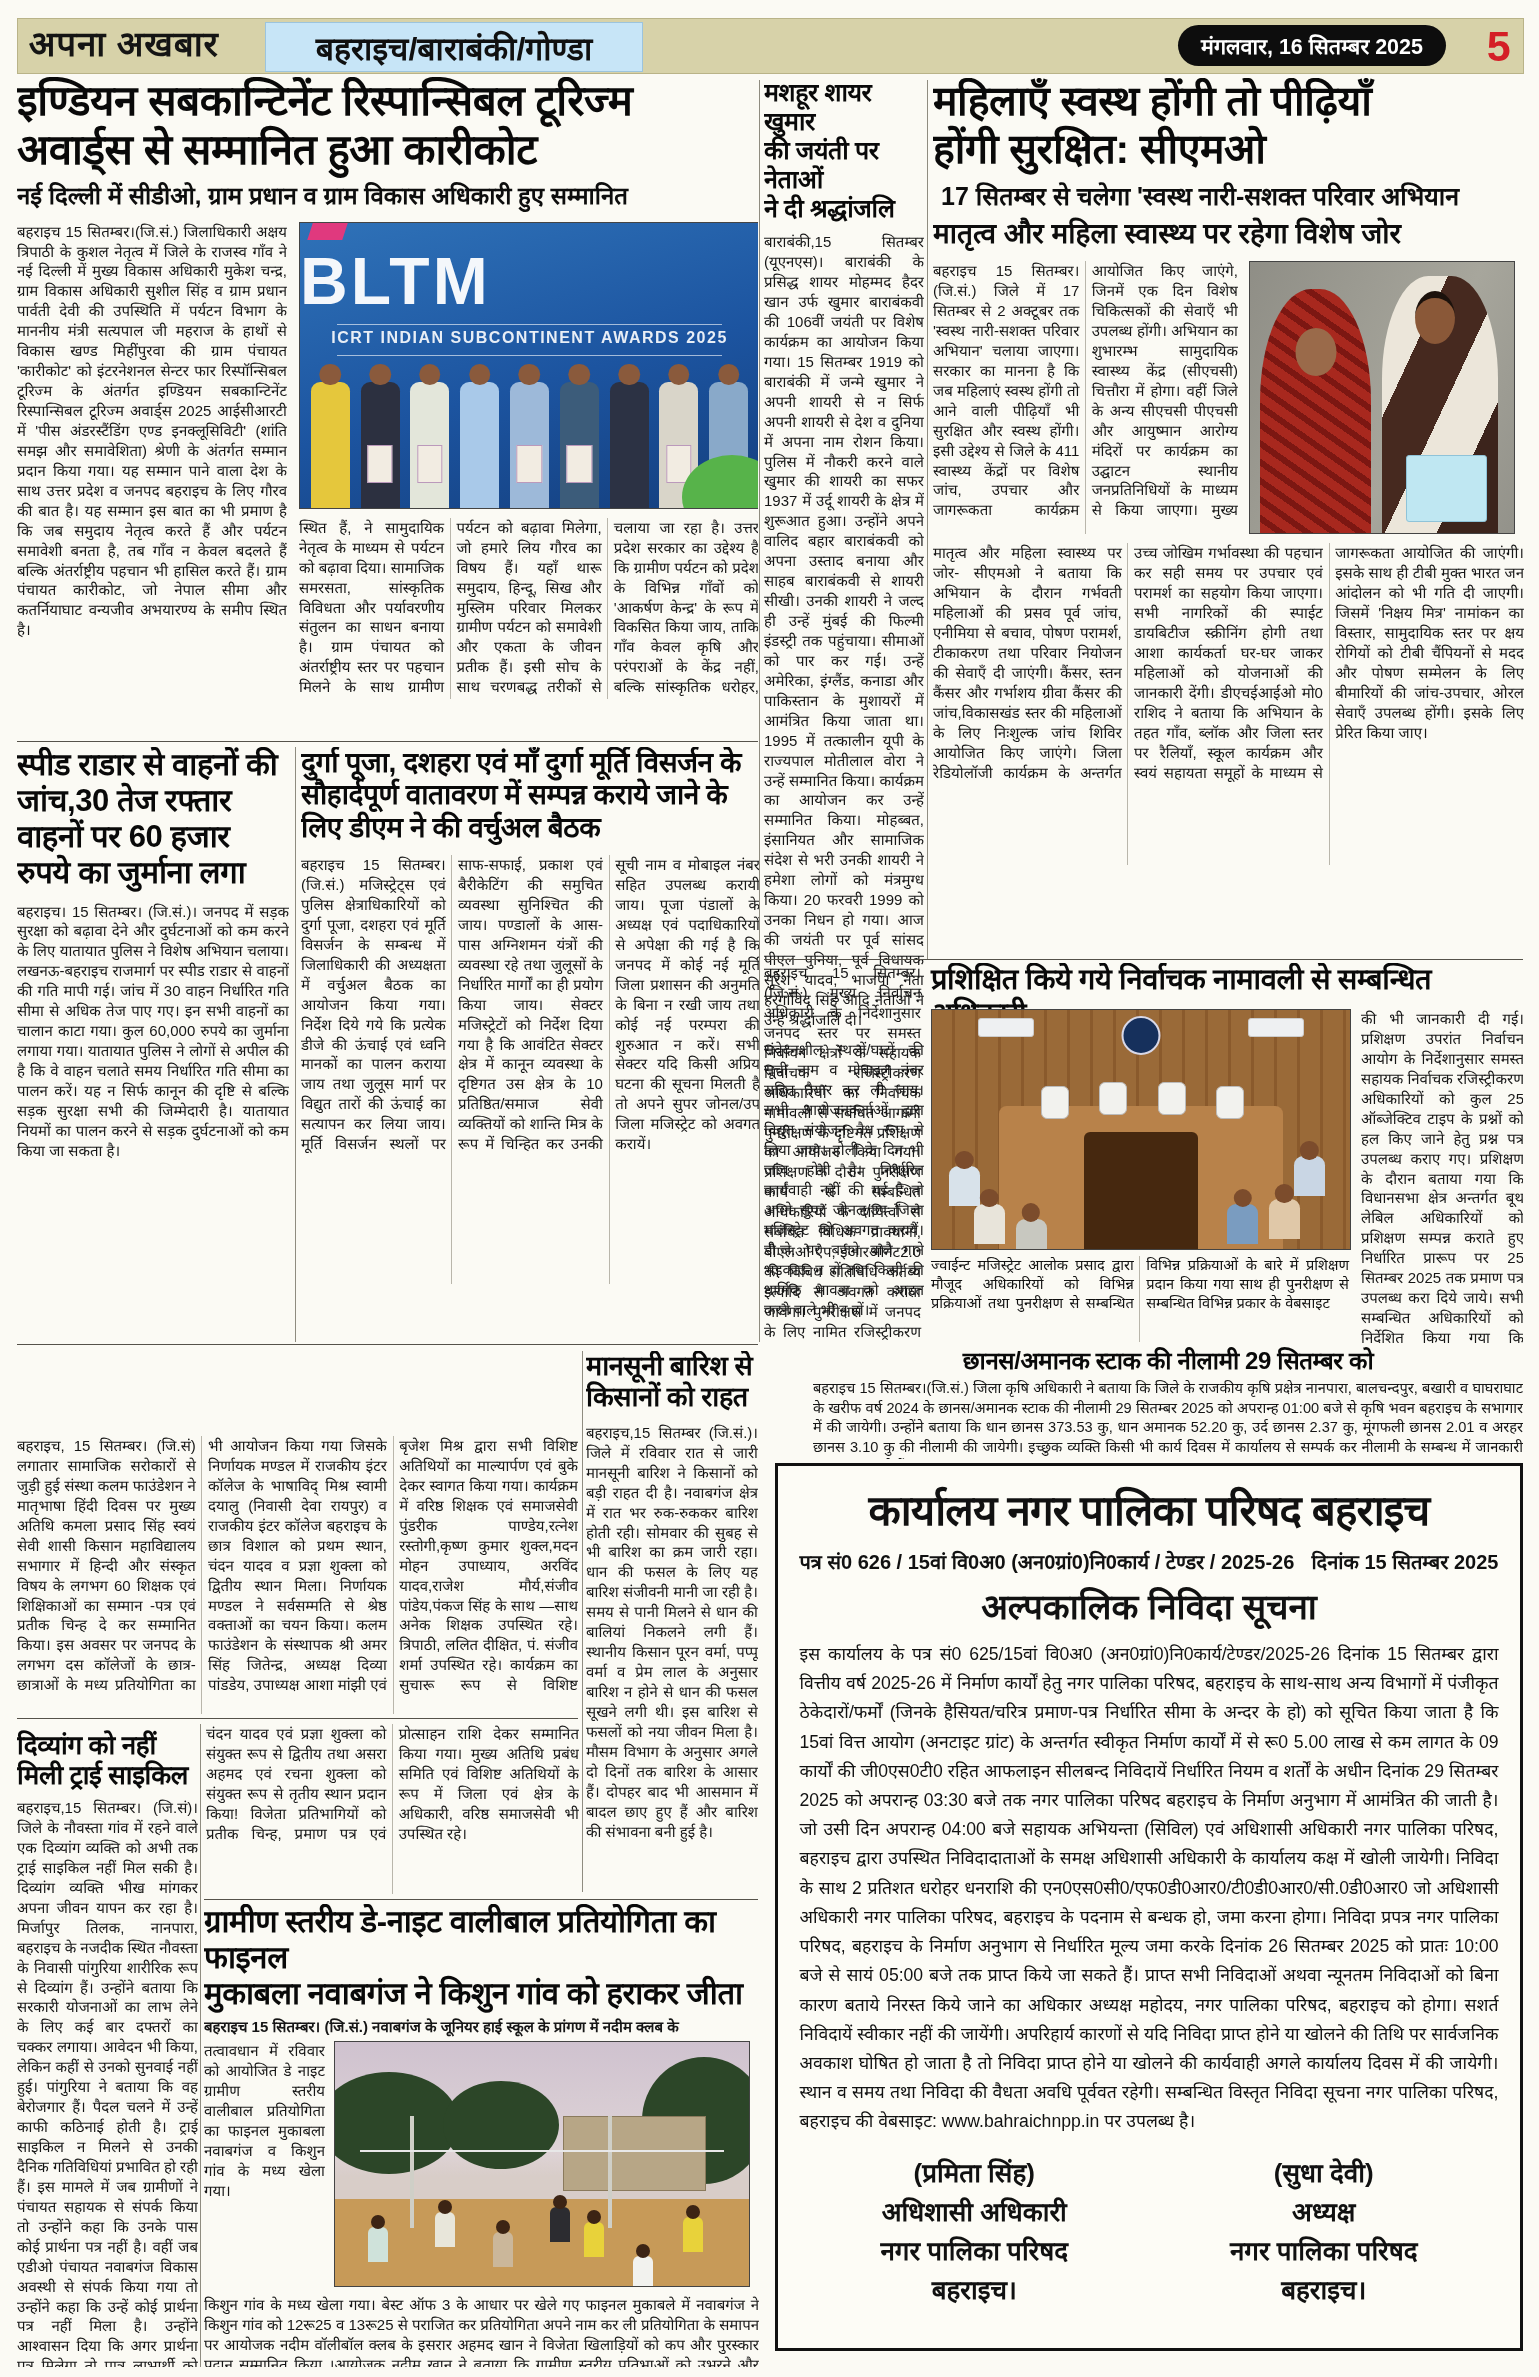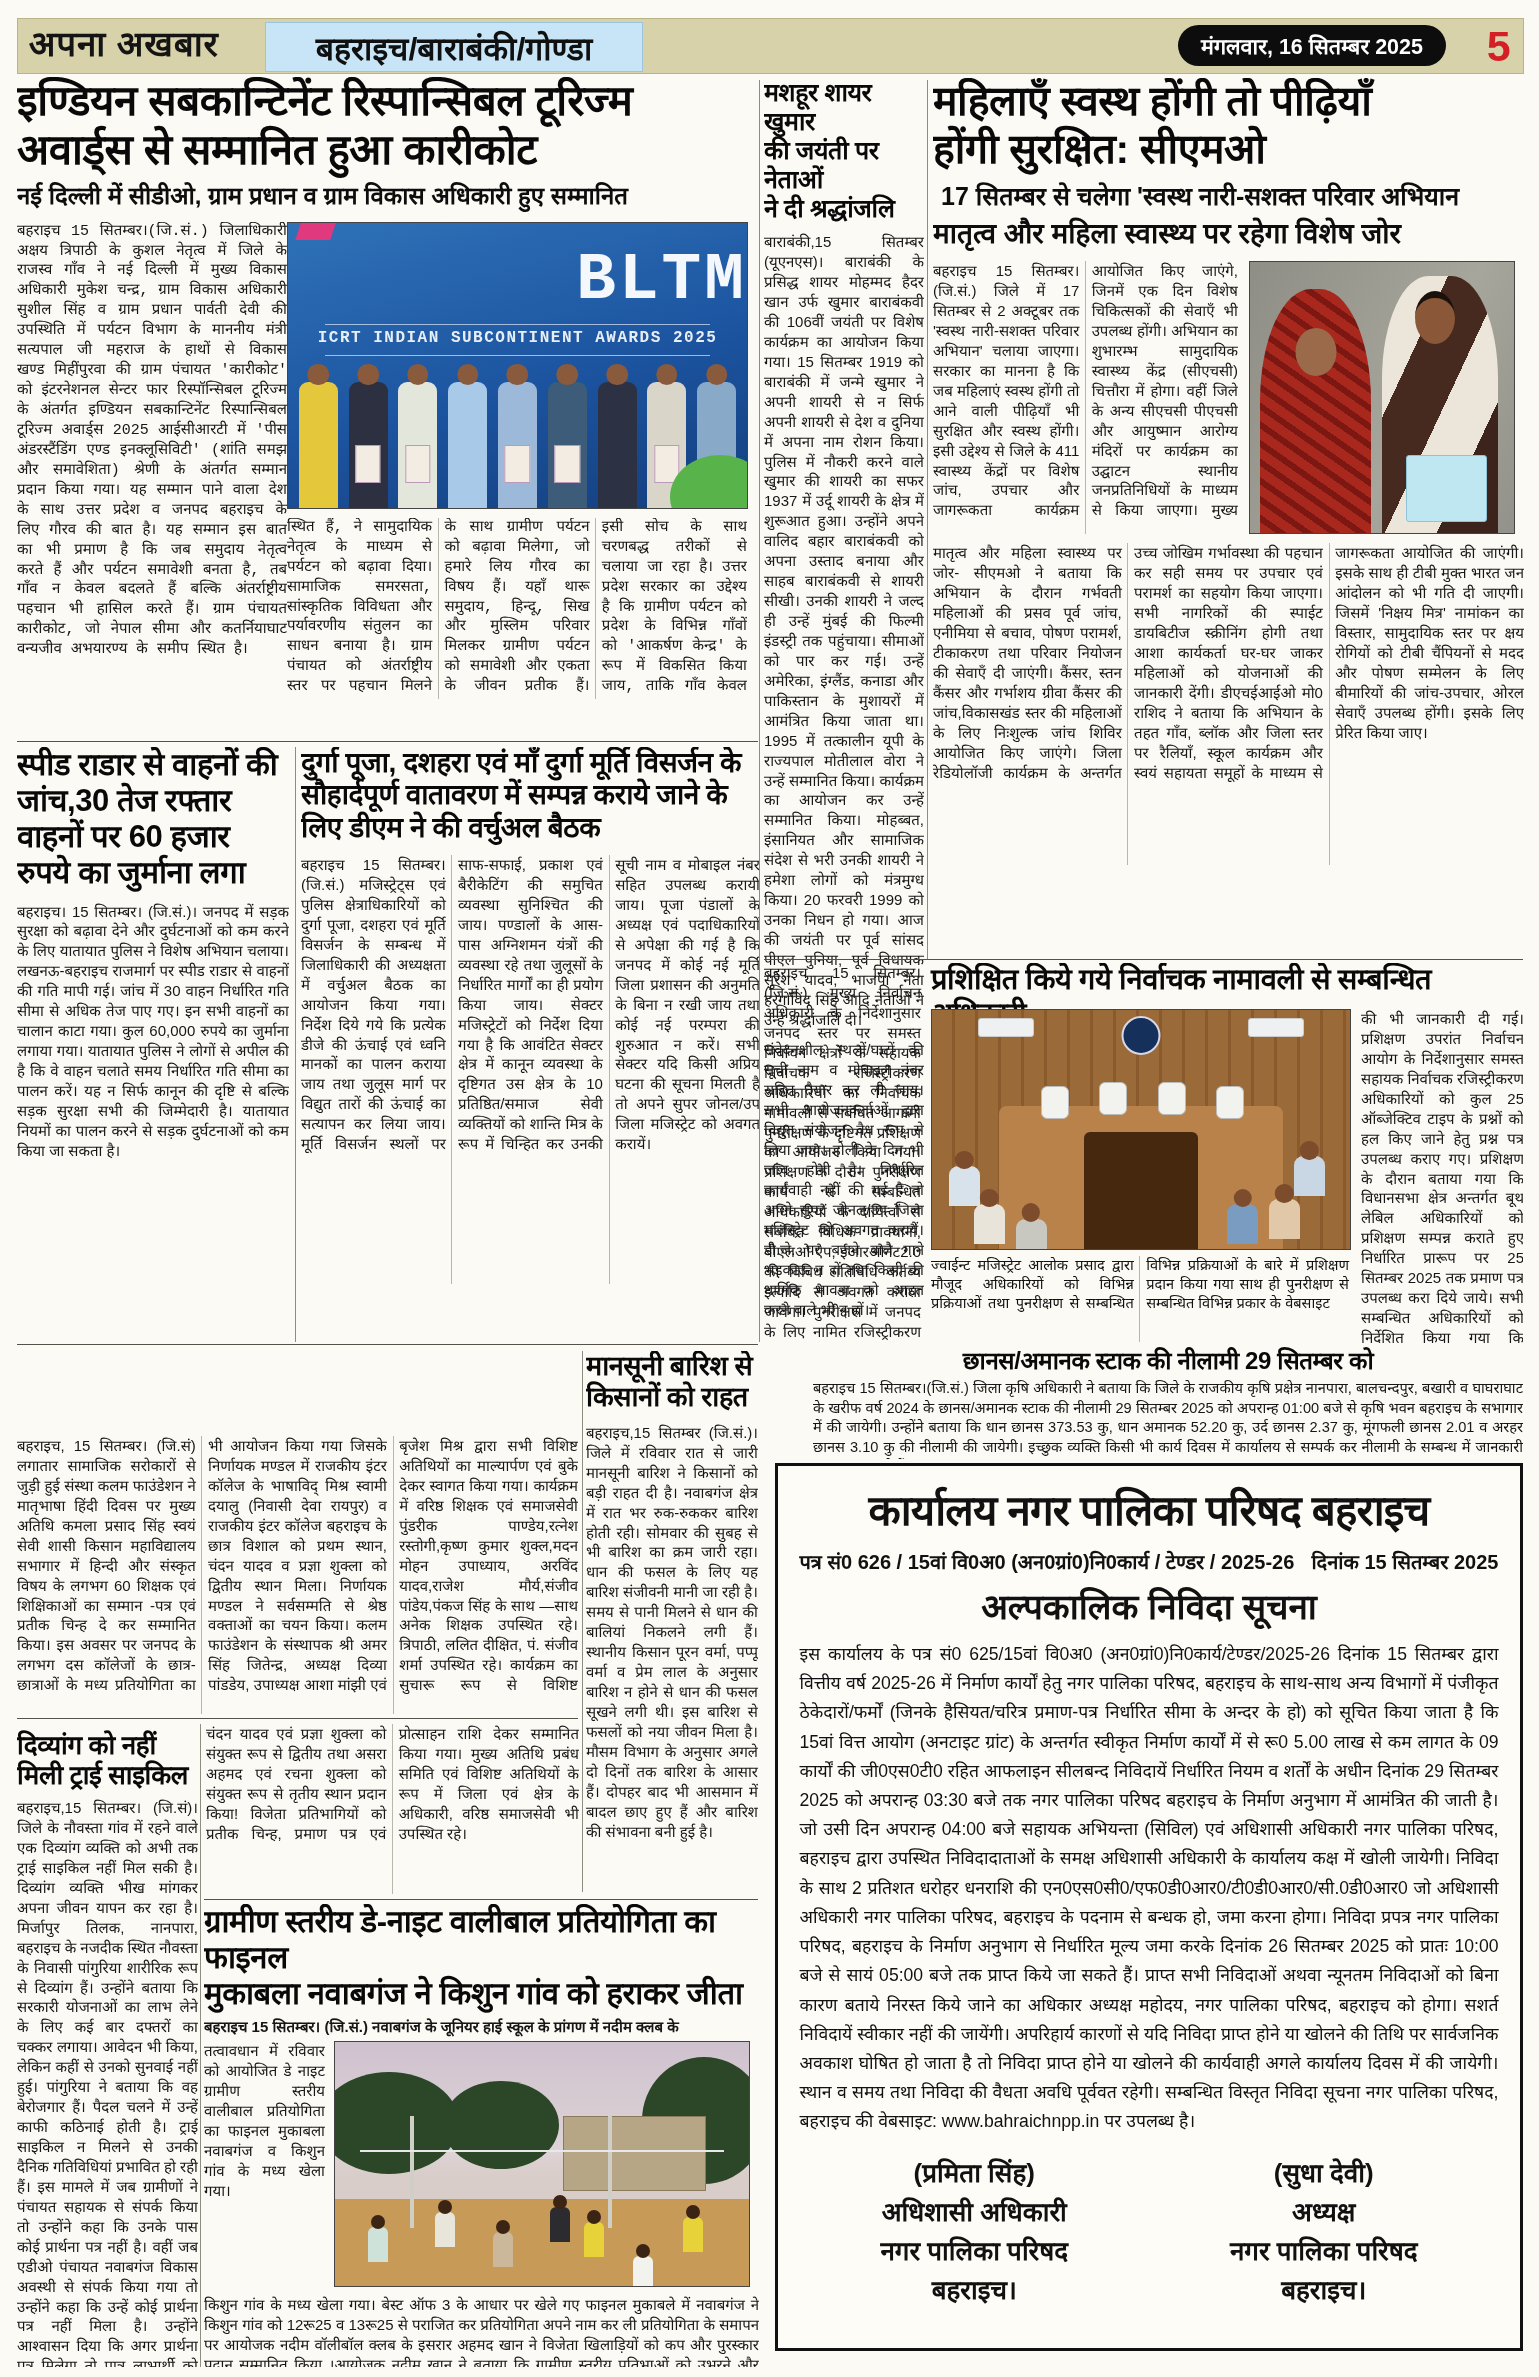--- a/index.html
+++ b/index.html
@@ -20,21 +20,21 @@
   .hl{font-weight:800;color:#090909;white-space:pre-line;line-height:1.16;letter-spacing:-0.4px;}
   .sub{font-weight:800;color:#0d0d0d;line-height:1.2;}
   .bt{font-size:15px;line-height:1.33;text-align:justify;color:#161616;}
   .cols2{column-count:2;column-gap:12.3px;column-rule:0.8px solid #b9b6ab;}
   .cols3{column-count:3;column-gap:12.3px;column-rule:0.8px solid #b9b6ab;}
   .vrule{position:absolute;width:0.8px;background:#8f8c80;}
   .hrule{position:absolute;height:0.8px;background:#55524a;}
   .photo{position:relative;border:0.8px solid #444;overflow:hidden;}
   
   .ph-bltm{background:linear-gradient(165deg,#2f72b8 0%,#1c54a0 55%,#143f7e 100%);}
-  .bltm-title{position:absolute;top:20px;left:0;right:0;text-align:right;color:#f4f7fb;
+  .bltm-title{position:absolute;top:20px;left:0;right:0;text-align:left;color:#f4f7fb;
               font-size:66px;font-weight:800;letter-spacing:3.1px;}
   .bltm-sub{position:absolute;top:106px;left:0;right:0;text-align:center;color:#e8eef6;
             font-size:16px;font-weight:700;letter-spacing:1.5px;}
   .bltm-line{position:absolute;top:101px;left:8%;right:8%;height:0.8px;background:rgba(255,255,255,.6);}
   .bltm-line2{top:132px;}
   .bltm-green{position:absolute;right:-23px;bottom:-31px;width:100px;height:84px;border-radius:50%;background:#57b34a;}
   .bltm-pink{position:absolute;left:10.7px;top:-6.1px;width:35px;height:23px;background:#e0397e;transform:skewX(-18deg);}
   .pgroup{position:absolute;left:0;right:0;bottom:0;height:50%;display:flex;justify-content:space-evenly;align-items:flex-end;}
   .person{width:8.5%;height:88%;border-radius:9.2px 9.2px 0 0;position:relative;}
   .person::before{content:"";position:absolute;top:-18.4px;left:50%;transform:translateX(-50%);
@@ -99,21 +99,21 @@
     <div class="brand">अपना अखबार</div>
     <div class="region-box">बहराइच/बाराबंकी/गोण्डा</div>
     <div class="date-pill">मंगलवार, 16 सितम्बर 2025</div>
     <div class="page-no">5</div>
   </div>
 
   <div class="story" style="left:17px;top:77px;width:741px;height:661px;">
     <div class="hl" style="font-size:42px;">इण्डियन सबकान्टिनेंट रिस्पान्सिबल टूरिज्म
 अवार्ड्स से सम्मानित हुआ कारीकोट</div>
     <div class="sub" style="font-size:24px;margin-top:7.7px;">नई दिल्ली में सीडीओ, ग्राम प्रधान व ग्राम विकास अधिकारी हुए सम्मानित</div>
-    <div style="display:flex;margin-top:10.7px;gap:0;font-family:Liberation Mono, monospace;">
+    <div style="display:flex;margin-top:10.7px;gap:12px;">
       <div class="bt" style="width:270px;flex:none;height:475px;overflow:hidden;">बहराइच 15 सितम्बर।(जि.सं.) जिलाधिकारी अक्षय त्रिपाठी के कुशल नेतृत्व में जिले के राजस्व गाँव ने नई दिल्ली में मुख्य विकास अधिकारी मुकेश चन्द्र, ग्राम विकास अधिकारी सुशील सिंह व ग्राम प्रधान पार्वती देवी की उपस्थिति में पर्यटन विभाग के माननीय मंत्री सत्यपाल जी महराज के हाथों से विकास खण्ड मिहींपुरवा की ग्राम पंचायत 'कारीकोट' को इंटरनेशनल सेन्टर फार रिस्पॉन्सिबल टूरिज्म के अंतर्गत इण्डियन सबकान्टिनेंट रिस्पान्सिबल टूरिज्म अवार्ड्स 2025 आईसीआरटी में 'पीस अंडरस्टैंडिंग एण्ड इनक्लूसिविटी' (शांति समझ और समावेशिता) श्रेणी के अंतर्गत सम्मान प्रदान किया गया। यह सम्मान पाने वाला देश के साथ उत्तर प्रदेश व जनपद बहराइच के लिए गौरव की बात है। यह सम्मान इस बात का भी प्रमाण है कि जब समुदाय नेतृत्व करते हैं और पर्यटन समावेशी बनता है, तब गाँव न केवल बदलते हैं बल्कि अंतर्राष्ट्रीय पहचान भी हासिल करते हैं। ग्राम पंचायत कारीकोट, जो नेपाल सीमा और कतर्नियाघाट वन्यजीव अभयारण्य के समीप स्थित है।</div>
       <div style="width:460px;flex:none;">
         <div class="photo ph-bltm" style="width:459px;height:285px;">
           <div class="bltm-pink"></div>
           <div class="bltm-title">BLTM</div>
           <div class="bltm-line"></div>
           <div class="bltm-sub">ICRT INDIAN SUBCONTINENT AWARDS 2025</div>
           <div class="bltm-line bltm-line2"></div>
           <div class="pgroup">
             <div class="person"></div>

